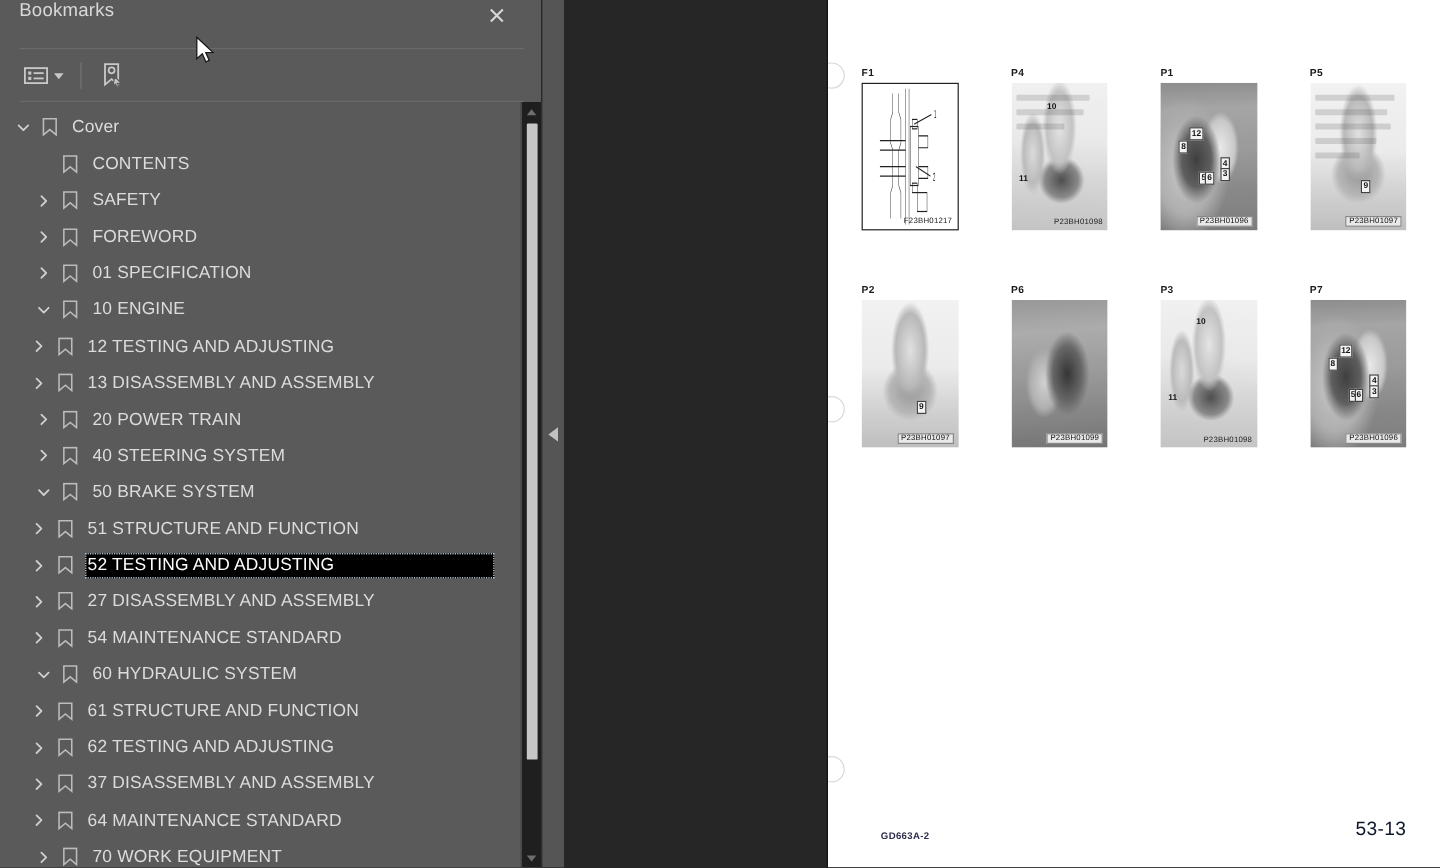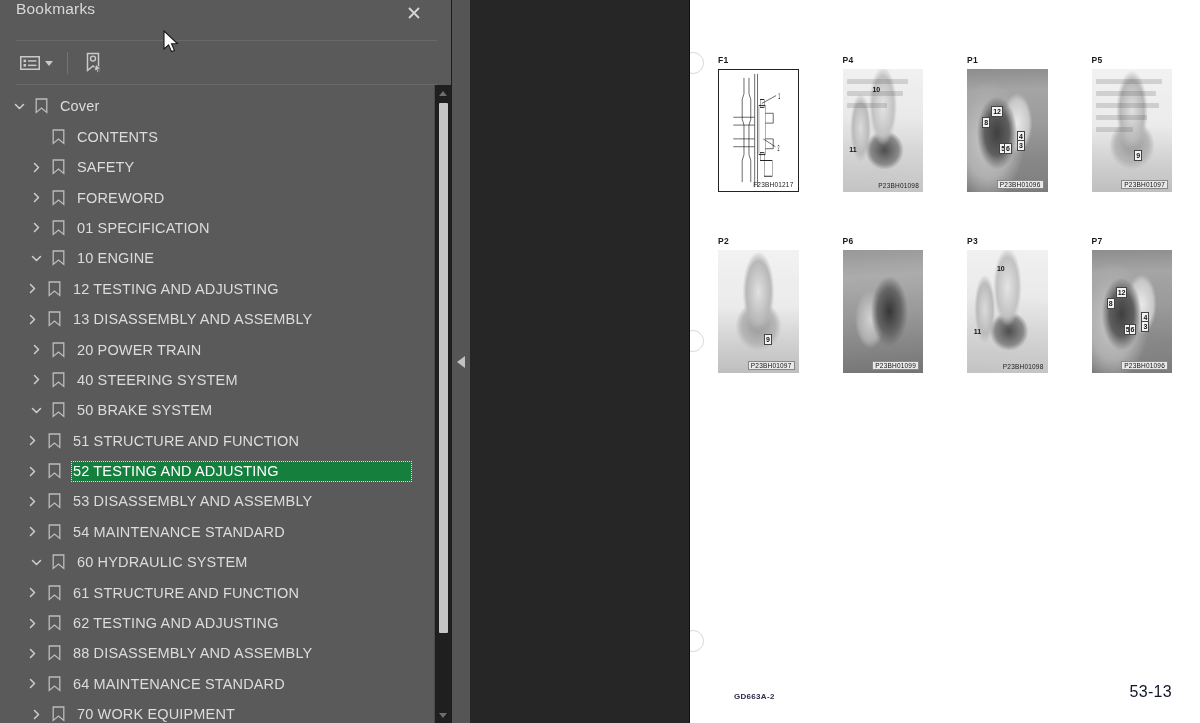--- a/index.html
+++ b/index.html
@@ -98,21 +98,21 @@
     margin-right: 6px;
   }
   .node-label {
     font-size: 14.5px; color: #dcdcdc; letter-spacing: .15px;
     padding: 2px 4px 3px 2px;
   }
   .node.lvl0 { padding-left: 8px; }
   .node.lvl1 { padding-left: 25px; }
   .node.lvl2 { padding-left: 21px; }
   .node.sel .node-label {
-    background: #15803d;
+    background: #000000;
     color: #ffffff;
     outline: 1px dotted #cfe6f8;
     outline-offset: -1px;
     flex: 1 1 auto;
   }
   .node.sel { padding-right: 22px; }
 
   
   #tree-scrollbar {
     position: absolute; top: 0; right: 0; bottom: 0;
@@ -484,21 +484,21 @@
             <span class="twisty">
               <svg width="11" height="11" viewBox="0 0 11 11">
                 <path d="M3.5 1.5 L7.5 5.5 L3.5 9.5" fill="none" stroke="#cfcfcf" stroke-width="1.5" stroke-linecap="round" stroke-linejoin="round"></path>
               </svg>
             </span>
             <span class="bm-icon">
               <svg width="13" height="16" viewBox="0 0 13 16">
                 <path d="M1.2 1 h10.6 v13.4 l-5.3 -4.4 l-5.3 4.4 z" fill="none" stroke="#bcbcbc" stroke-width="1.3"></path>
               </svg>
             </span>
-            <span class="node-label">53 DISASSEMBLY AND ASSEMBLY</span>
+            <span class="node-label">27 DISASSEMBLY AND ASSEMBLY</span>
           </div>
           <div class="node lvl2">
             <span class="twisty">
               <svg width="11" height="11" viewBox="0 0 11 11">
                 <path d="M3.5 1.5 L7.5 5.5 L3.5 9.5" fill="none" stroke="#cfcfcf" stroke-width="1.5" stroke-linecap="round" stroke-linejoin="round"></path>
               </svg>
             </span>
             <span class="bm-icon">
               <svg width="13" height="16" viewBox="0 0 13 16">
                 <path d="M1.2 1 h10.6 v13.4 l-5.3 -4.4 l-5.3 4.4 z" fill="none" stroke="#bcbcbc" stroke-width="1.3"></path>
@@ -549,21 +549,21 @@
             <span class="twisty">
               <svg width="11" height="11" viewBox="0 0 11 11">
                 <path d="M3.5 1.5 L7.5 5.5 L3.5 9.5" fill="none" stroke="#cfcfcf" stroke-width="1.5" stroke-linecap="round" stroke-linejoin="round"></path>
               </svg>
             </span>
             <span class="bm-icon">
               <svg width="13" height="16" viewBox="0 0 13 16">
                 <path d="M1.2 1 h10.6 v13.4 l-5.3 -4.4 l-5.3 4.4 z" fill="none" stroke="#bcbcbc" stroke-width="1.3"></path>
               </svg>
             </span>
-            <span class="node-label">88 DISASSEMBLY AND ASSEMBLY</span>
+            <span class="node-label">37 DISASSEMBLY AND ASSEMBLY</span>
           </div>
           <div class="node lvl2">
             <span class="twisty">
               <svg width="11" height="11" viewBox="0 0 11 11">
                 <path d="M3.5 1.5 L7.5 5.5 L3.5 9.5" fill="none" stroke="#cfcfcf" stroke-width="1.5" stroke-linecap="round" stroke-linejoin="round"></path>
               </svg>
             </span>
             <span class="bm-icon">
               <svg width="13" height="16" viewBox="0 0 13 16">
                 <path d="M1.2 1 h10.6 v13.4 l-5.3 -4.4 l-5.3 4.4 z" fill="none" stroke="#bcbcbc" stroke-width="1.3"></path>

